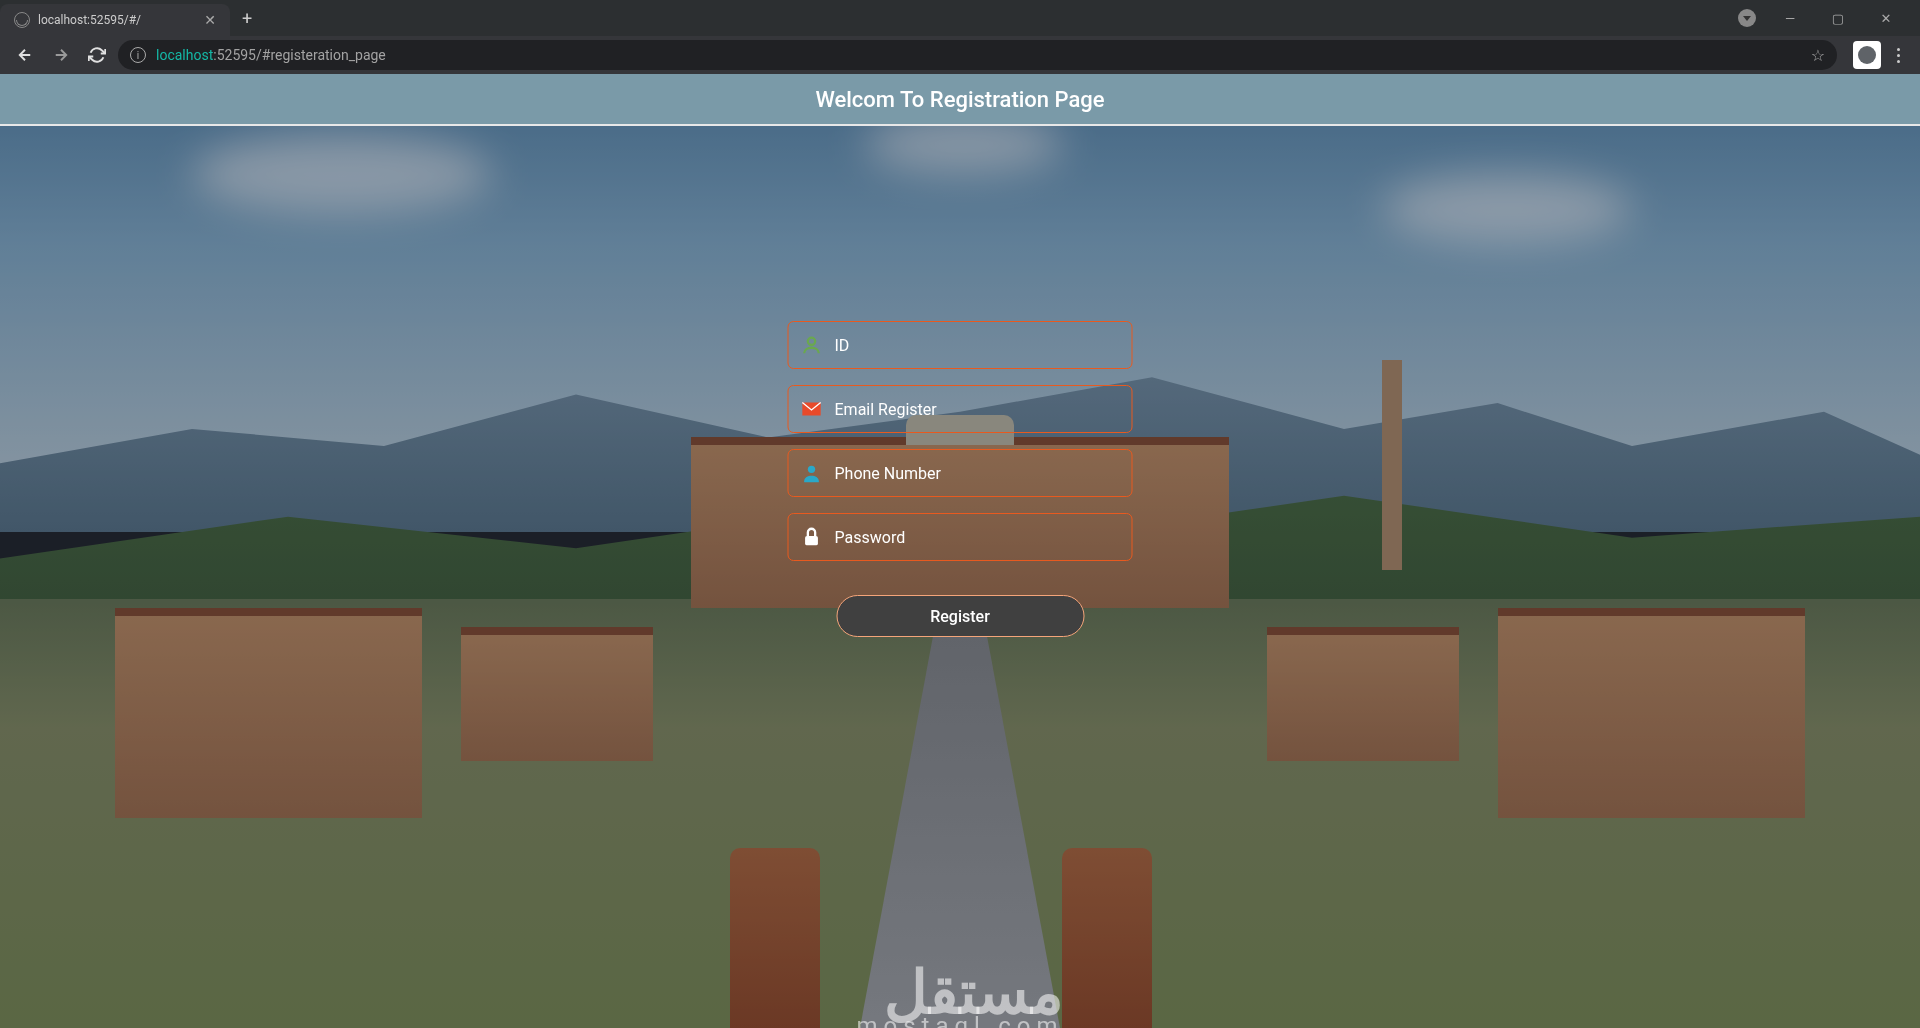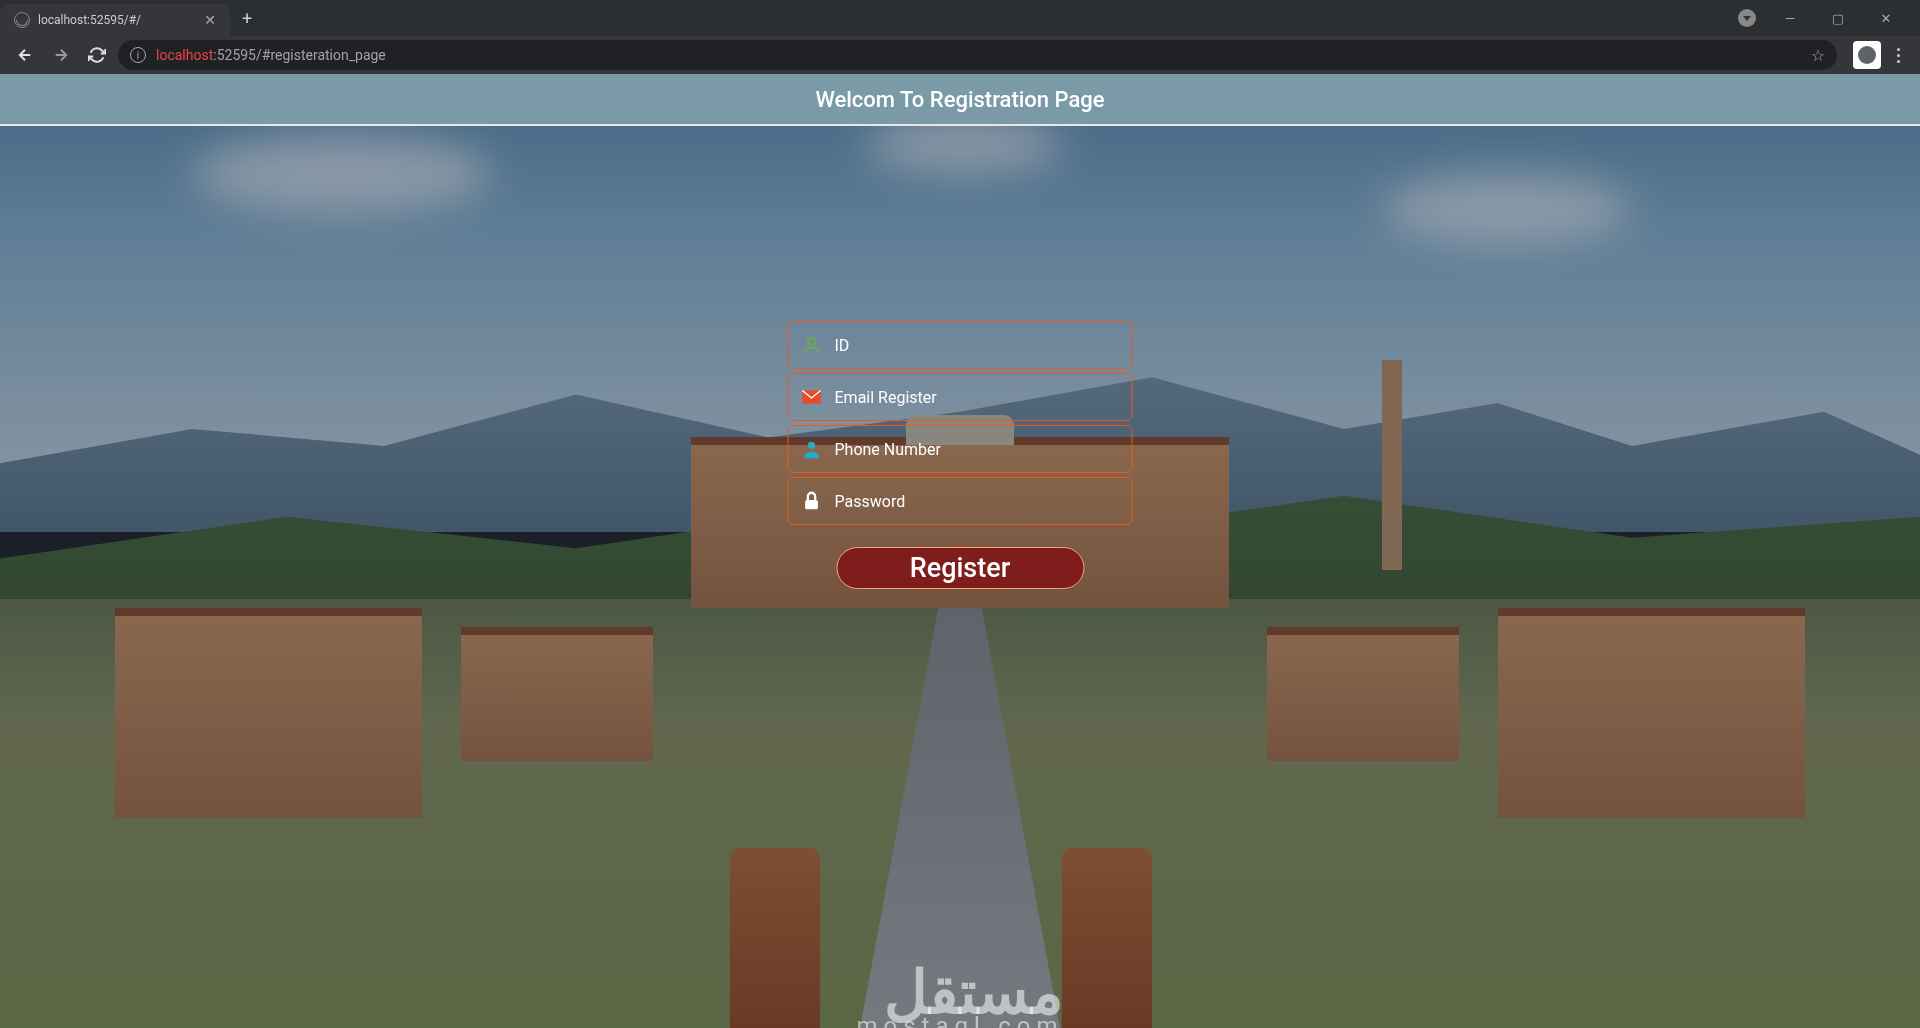--- a/index.html
+++ b/index.html
@@ -15,21 +15,21 @@
     .window-controls { display: flex; gap: 4px; padding-right: 12px; align-items: center; }
     .wc { width: 44px; height: 30px; display: flex; align-items: center; justify-content: center; color: #aaa; font-size: 13px; }
     .anth-circle { width: 18px; height: 18px; border-radius: 50%; background: #888; display: flex; align-items: center; justify-content: center; margin-right: 8px; }
     .anth-circle::after { content: ''; border-left: 4px solid transparent; border-right: 4px solid transparent; border-top: 5px solid #333; }
     
     .toolbar { height: 38px; background: #35363a; display: flex; align-items: center; padding: 0 10px; gap: 6px; }
     .nav-btn { width: 30px; height: 30px; display: flex; align-items: center; justify-content: center; color: #9a9a9a; font-size: 16px; border-radius: 50%; }
     .nav-btn.back { color: #e0e0e0; }
     .addr { flex: 1; height: 30px; background: #202124; border-radius: 15px; display: flex; align-items: center; padding: 0 12px; color: #ccc; font-size: 14px; gap: 10px; }
     .addr .info-icon { width: 16px; height: 16px; border: 1.5px solid #aaa; border-radius: 50%; display: flex; align-items: center; justify-content: center; font-size: 10px; color: #aaa; }
-    .url-host { color: #ef4444; }
+    .url-host { color: #14b8a6; }
     .url-rest { color: #a3a3a3; }
     .addr-right { margin-left: auto; display: flex; gap: 12px; align-items: center; }
     .star { color: #aaa; font-size: 16px; }
     .avatar-btn { width: 28px; height: 28px; background: #fff; border-radius: 4px; display: flex; align-items: center; justify-content: center; margin-left: 10px; }
     .avatar-btn-inner { width: 18px; height: 18px; background: #5f6368; border-radius: 50%; position: relative; }
     .menu-dots { display: flex; flex-direction: column; gap: 3px; padding: 0 10px; }
     .menu-dots span { width: 3px; height: 3px; background: #ccc; border-radius: 50%; }
     
     .page { height: 954px; position: relative; overflow: hidden; }
     
@@ -53,25 +53,25 @@
     .tower { position: absolute; top: 30%; right: 27%; width: 20px; height: 22%; background: #b89068; }
     .arch { position: absolute; bottom: 0; width: 90px; height: 180px; background: linear-gradient(180deg, #b86838 0%, #9a4820 100%); border-radius: 10px 10px 0 0; }
     .arch-l { left: 38%; }
     .arch-r { right: 40%; }
     .overlay { position: absolute; inset: 0; background: rgba(20,30,45,0.35); }
     
     .header-bar { position: relative; height: 52px; background: #7a9aa8; border-bottom: 2px solid #e8e8e8; display: flex; align-items: center; justify-content: center; }
     .header-title { color: #fff; font-size: 22px; font-weight: 500; }
     
     .content { position: relative; height: calc(100% - 52px); }
-    .form { position: absolute; top: 195px; left: 50%; transform: translateX(-50%); width: 345px; display: flex; flex-direction: column; gap: 4px; }
+    .form { position: absolute; top: 195px; left: 50%; transform: translateX(-50%); width: 345px; display: flex; flex-direction: column; gap: 16px; }
     .field { height: 48px; border: 1.5px solid #e85a1f; border-radius: 6px; display: flex; align-items: center; padding: 0 12px; gap: 12px; background: transparent; }
     .field-icon { width: 22px; height: 22px; display: flex; align-items: center; justify-content: center; flex-shrink: 0; }
     .field-label { color: #fff; font-size: 16px; flex: 1; }
-    .register-btn { margin-top: 18px; align-self: center; width: 248px; height: 42px; background: #7f1d1d; border: 1.5px solid #f5a57a; border-radius: 21px; color: #fff; font-size: 27px; font-weight: 500; display: flex; align-items: center; justify-content: center; cursor: pointer; }
+    .register-btn { margin-top: 18px; align-self: center; width: 248px; height: 42px; background: #404040; border: 1.5px solid #f5a57a; border-radius: 21px; color: #fff; font-size: 16px; font-weight: 500; display: flex; align-items: center; justify-content: center; cursor: pointer; }
     
     .watermark { position: absolute; bottom: -12px; left: 50%; transform: translateX(-50%); text-align: center; color: rgba(255,255,255,0.55); }
     .wm-ar { font-size: 60px; font-weight: bold; letter-spacing: 2px; text-align: right; }
     .wm-en { font-size: 24px; letter-spacing: 6px; margin-top: -16px; }
   </style>
 </head>
 <body>
 
 <div class="titlebar">
   <div class="tabs">

